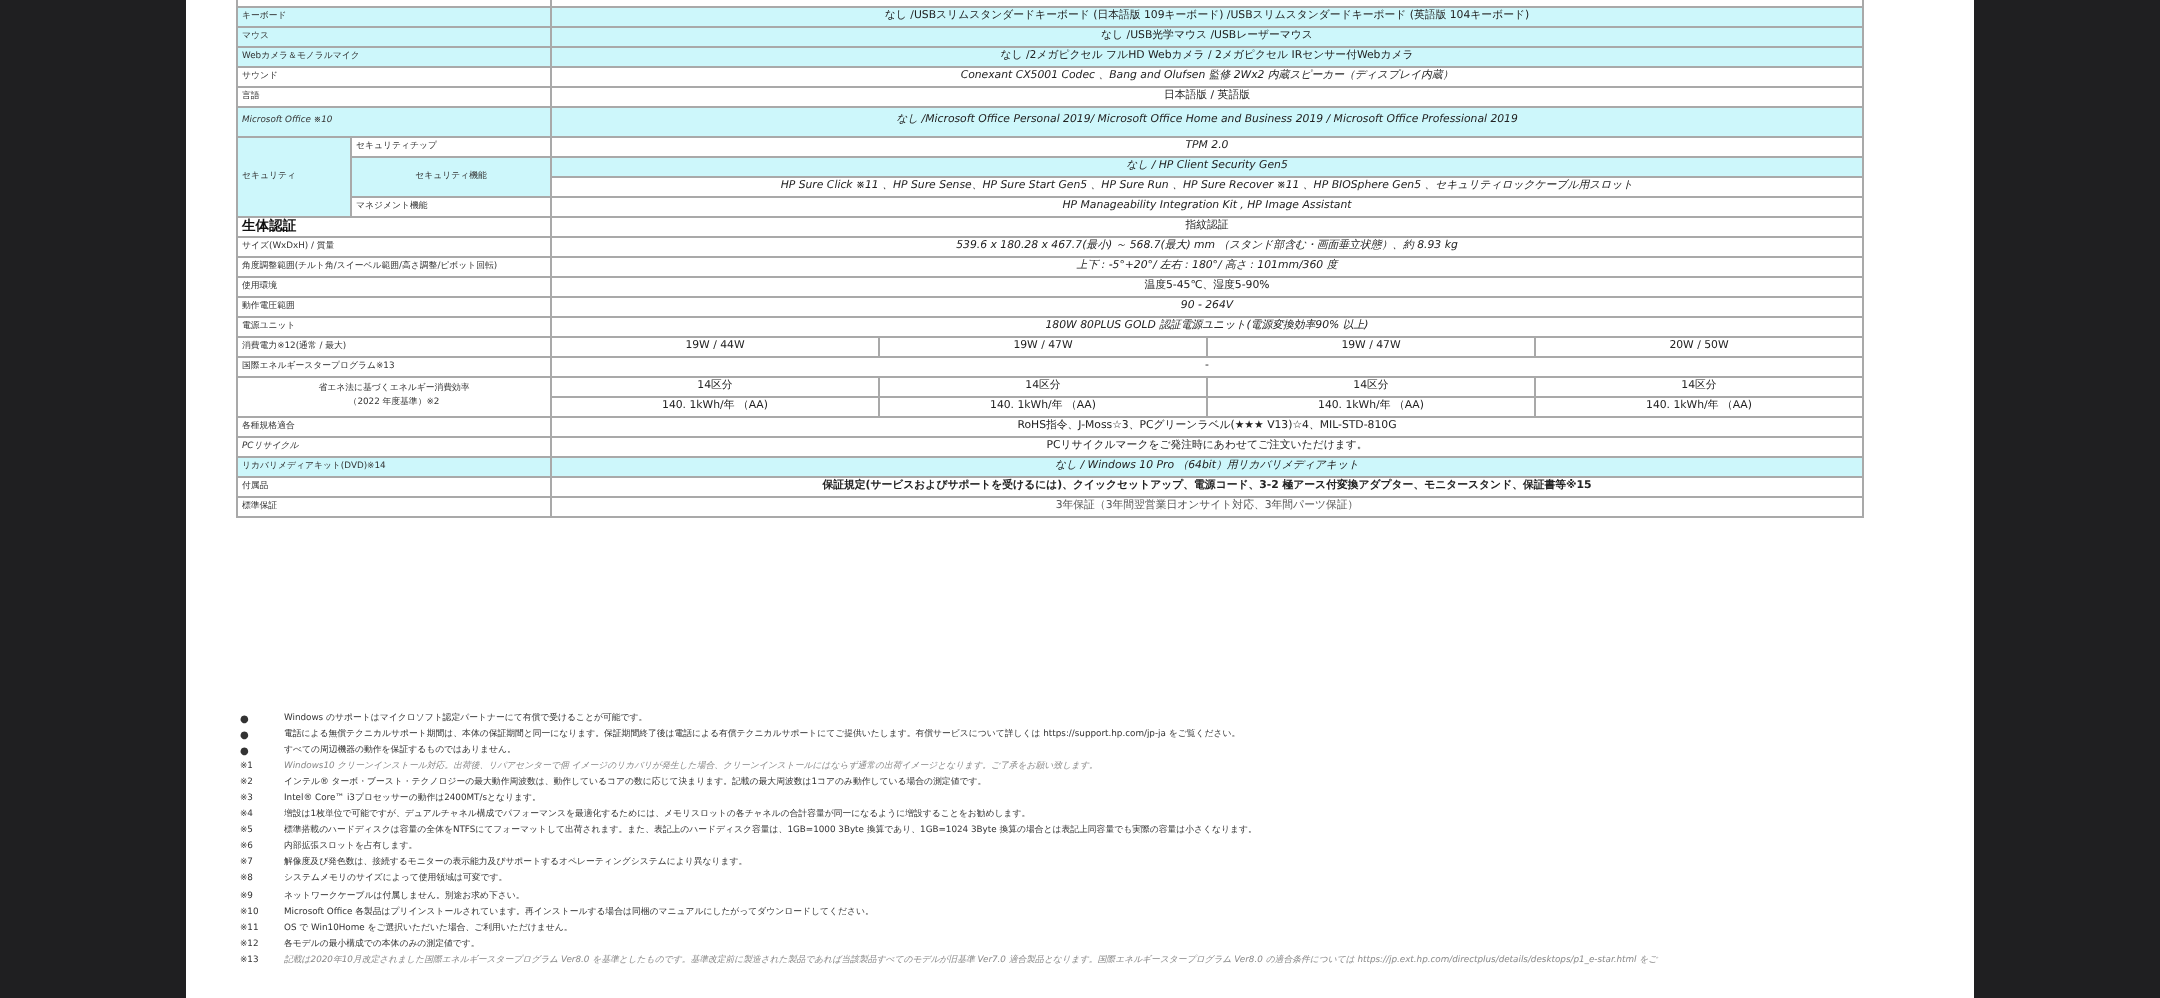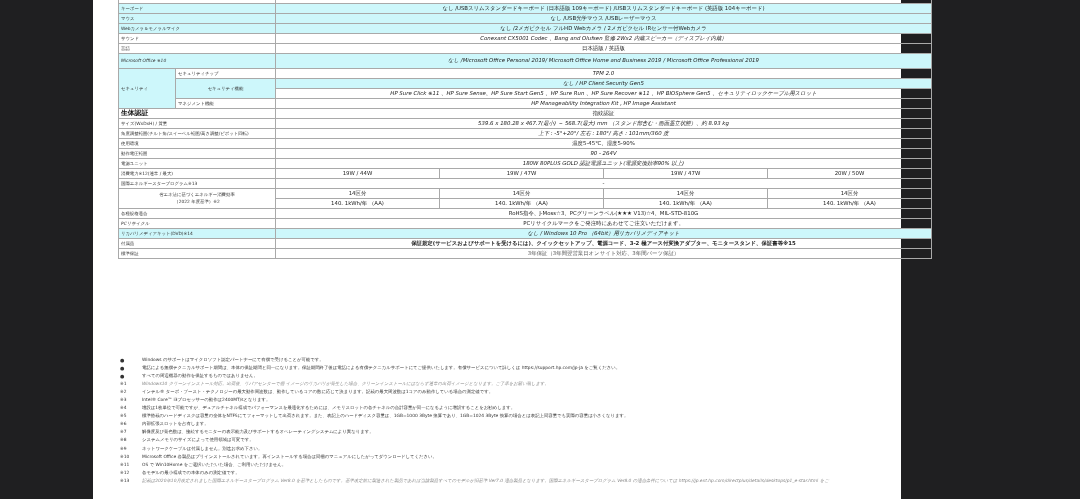--- a/index.html
+++ b/index.html
@@ -1,17 +1,17 @@
 <!DOCTYPE html>
 <html><head>
 <meta charset="utf-8">
 <style>
   html, body { margin:0; padding:0; }
   body { width:1080px; height:499px; background:#1f1f21; overflow:hidden; font-family:"DejaVu Sans", sans-serif; }
-  .page { position:absolute; left:93px; top:0; width:808px; height:499px; background:#ffffff; }
+  .page { position:absolute; left:93px; top:0; width:894px; height:499px; background:#ffffff; }
   .tbl { position:absolute; left:25px; top:0; width:813px; border-collapse:collapse; table-layout:fixed; }
   .tbl td { border:1px solid #a9a9a9; font-size:5.2px; line-height:9px; height:9px; padding:0 2px; color:#222; white-space:nowrap; overflow:hidden; }
   .tbl td.v { text-align:center; font-size:5.4px; }
   .tbl td.lbl { text-align:left; font-size:4.4px; color:#333; }
   .cy { background:#cdf7fb; }
   .it { font-style:italic; }
   .big td.lbl { font-size:6.8px; font-weight:bold; color:#111; }
   .notes { position:absolute; left:25px; top:356px; width:820px; font-size:4.4px; line-height:8.05px; color:#333; }
   .note { display:flex; white-space:nowrap; overflow:hidden; }
   .note .mk { width:22px; flex:none; padding-left:2px; }

